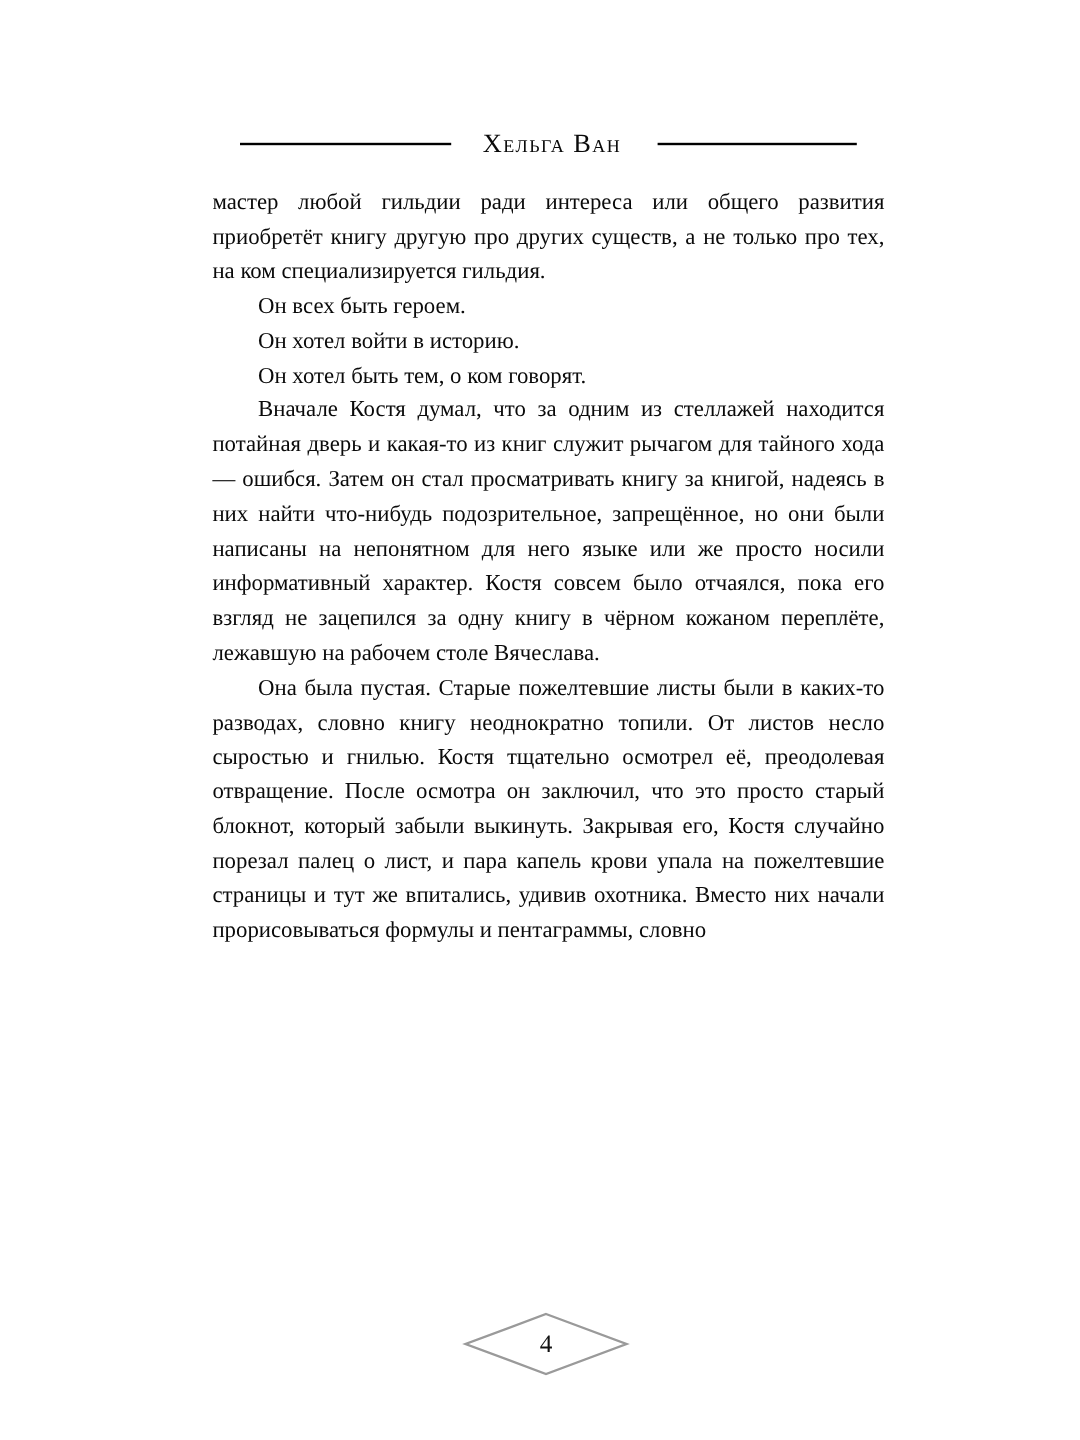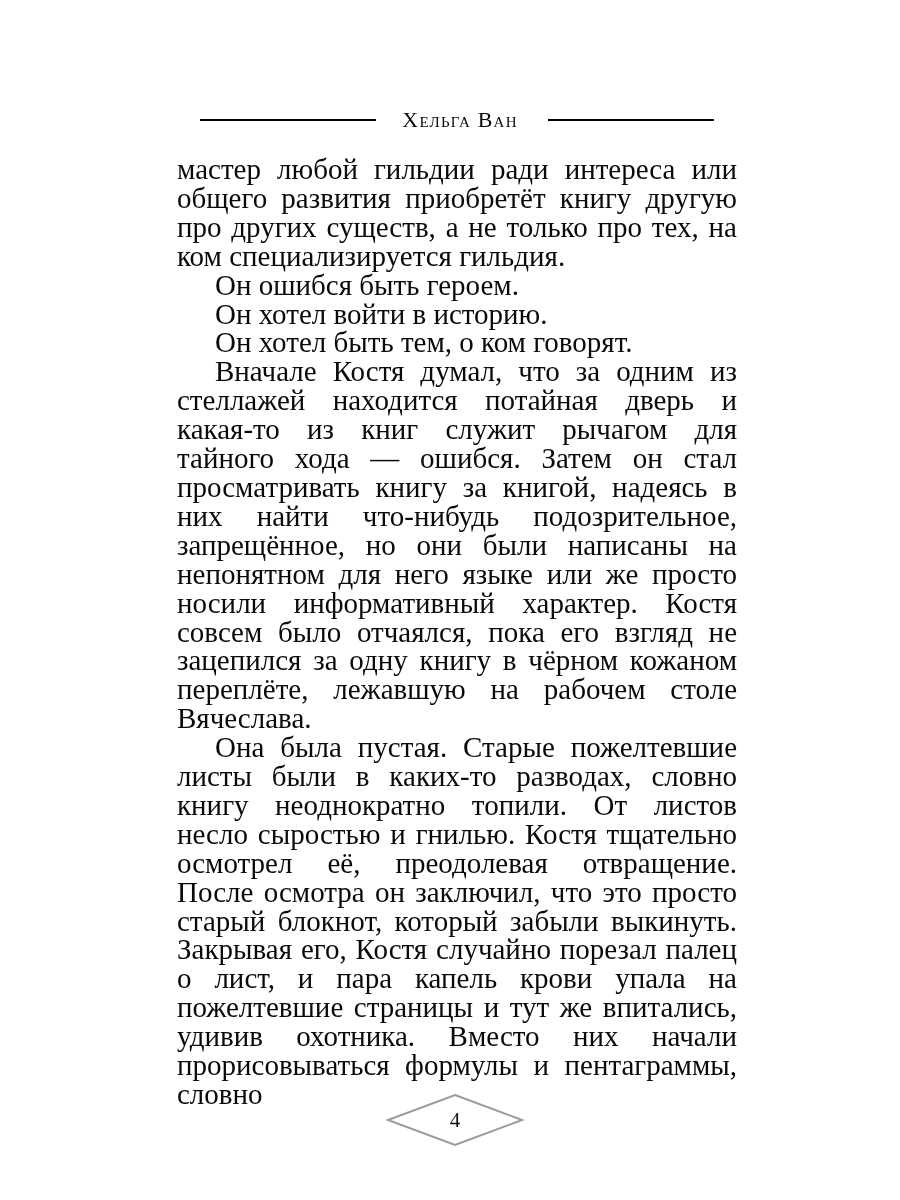--- a/index.html
+++ b/index.html
@@ -55,21 +55,21 @@
 
   
   .textblock {
     position: absolute;
     left: 177px;
     top: 155px;
     width: 560px;
   }
   .textblock p {
     margin: 0;
-    font-size: 29px;
+    font-size: 19px;
     line-height: 28.9px;
     text-align: justify;
     text-justify: inter-word;
     text-indent: 38px;
     hyphens: manual;
     -webkit-hyphens: manual;
   }
   .textblock p.no-indent { text-indent: 0; }
   
   .textblock p.short { text-align: left; }
@@ -109,21 +109,21 @@
 <div class="page">
 
   <div class="running-head">
     <div class="head-rule left"></div>
     <div class="head-title">Хельга Ван</div>
     <div class="head-rule right"></div>
   </div>
 
   <div class="textblock">
     <p class="no-indent">мастер любой гильдии ради интереса или общего развития приобретёт книгу другую про других существ, а не только про тех, на ком специализируется гильдия.</p>
-    <p class="short">Он ошибся быть героем.</p>
+    <p class="short">Он всех быть героем.</p>
     <p class="short">Он хотел войти в историю.</p>
     <p class="short">Он хотел быть тем, о ком говорят.</p>
     <p>Вначале Костя думал, что за одним из стеллажей находится потайная дверь и какая-то из книг служит рычагом для тайного хода — ошибся. Затем он стал просматривать книгу за книгой, надеясь в них найти что-нибудь подозрительное, запрещённое, но они были написаны на непонятном для него языке или же просто носили информативный характер. Костя совсем было отчаялся, пока его взгляд не зацепился за одну книгу в чёрном кожаном переплёте, лежавшую на рабочем столе Вячеслава.</p>
     <p>Она была пустая. Старые пожелтевшие листы были в каких-то разводах, словно книгу неоднократно топили. От листов несло сыростью и гнилью. Костя тщательно осмотрел её, преодолевая отвращение. После осмотра он заключил, что это просто старый блокнот, который забыли выкинуть. Закрывая его, Костя случайно порезал палец о лист, и пара капель крови упала на пожелтевшие страницы и тут же впитались, удивив охотника. Вместо них начали прорисовываться формулы и пентаграммы, словно</p>
   </div>
 
   <div class="folio">
     <svg viewBox="0 0 140 54">
       <polygon points="70,2 137,27 70,52 3,27" fill="none" stroke="#9a9a9a" stroke-width="2"></polygon>
     </svg>

